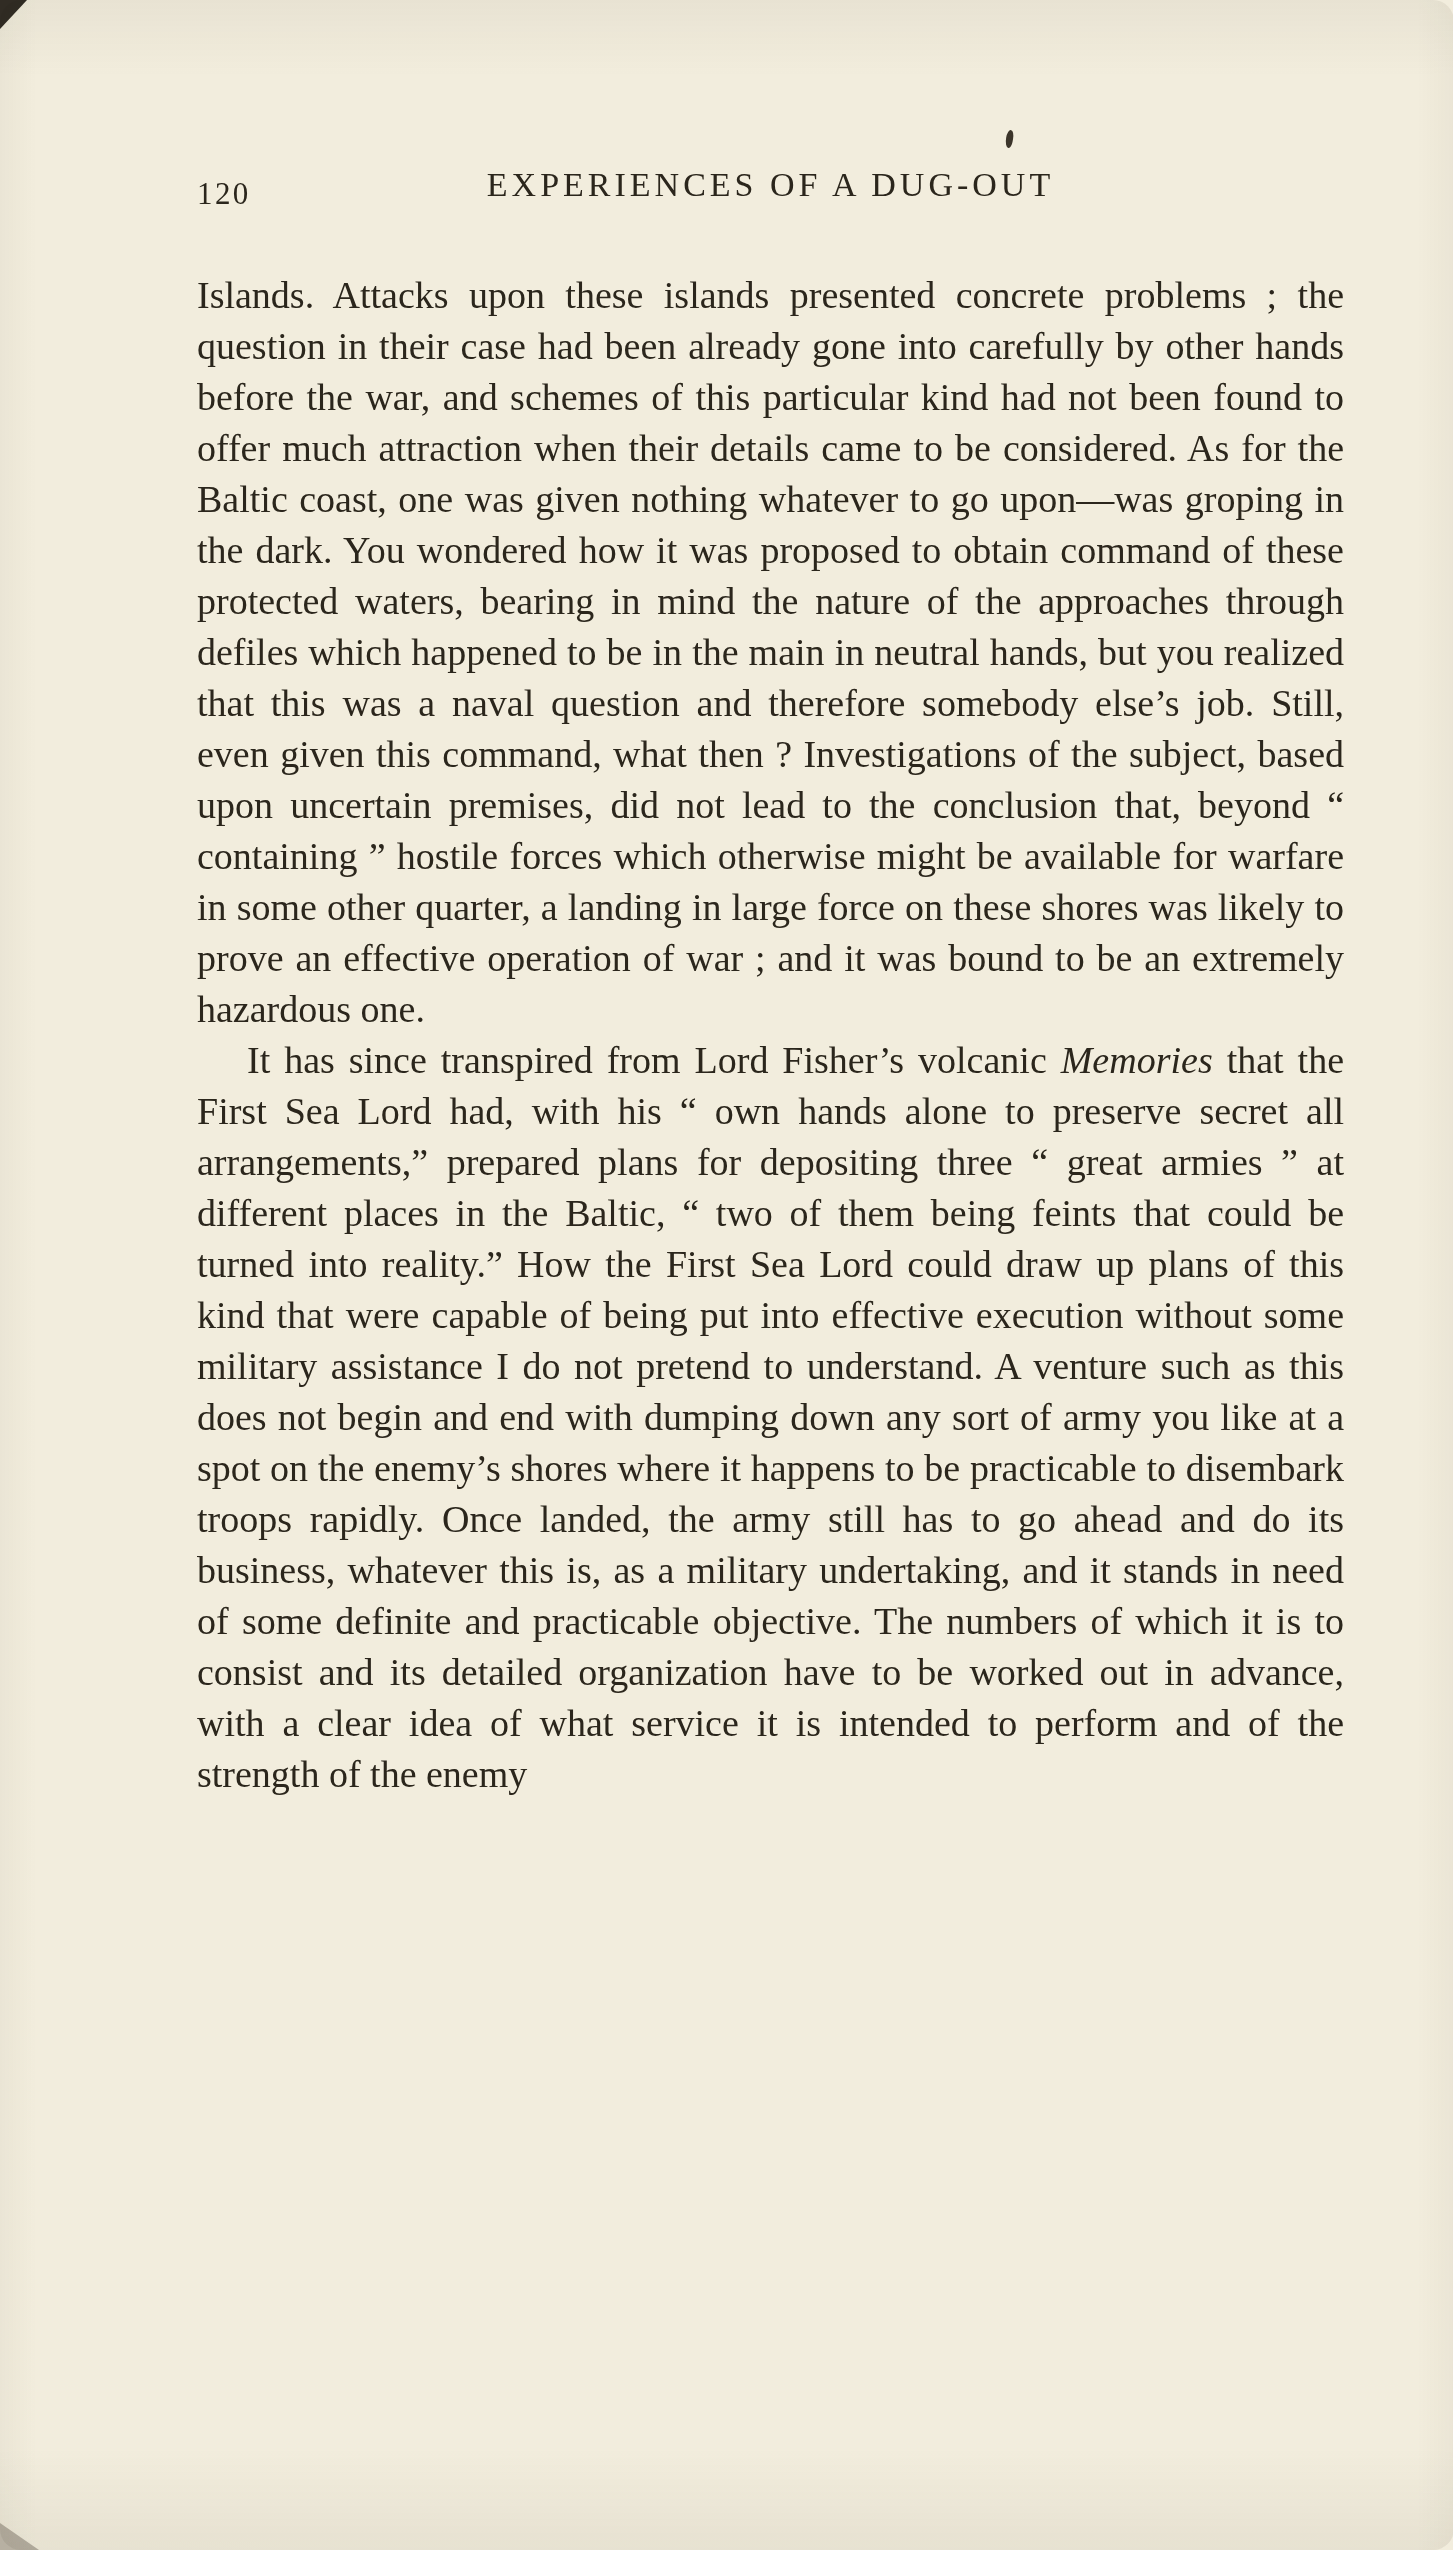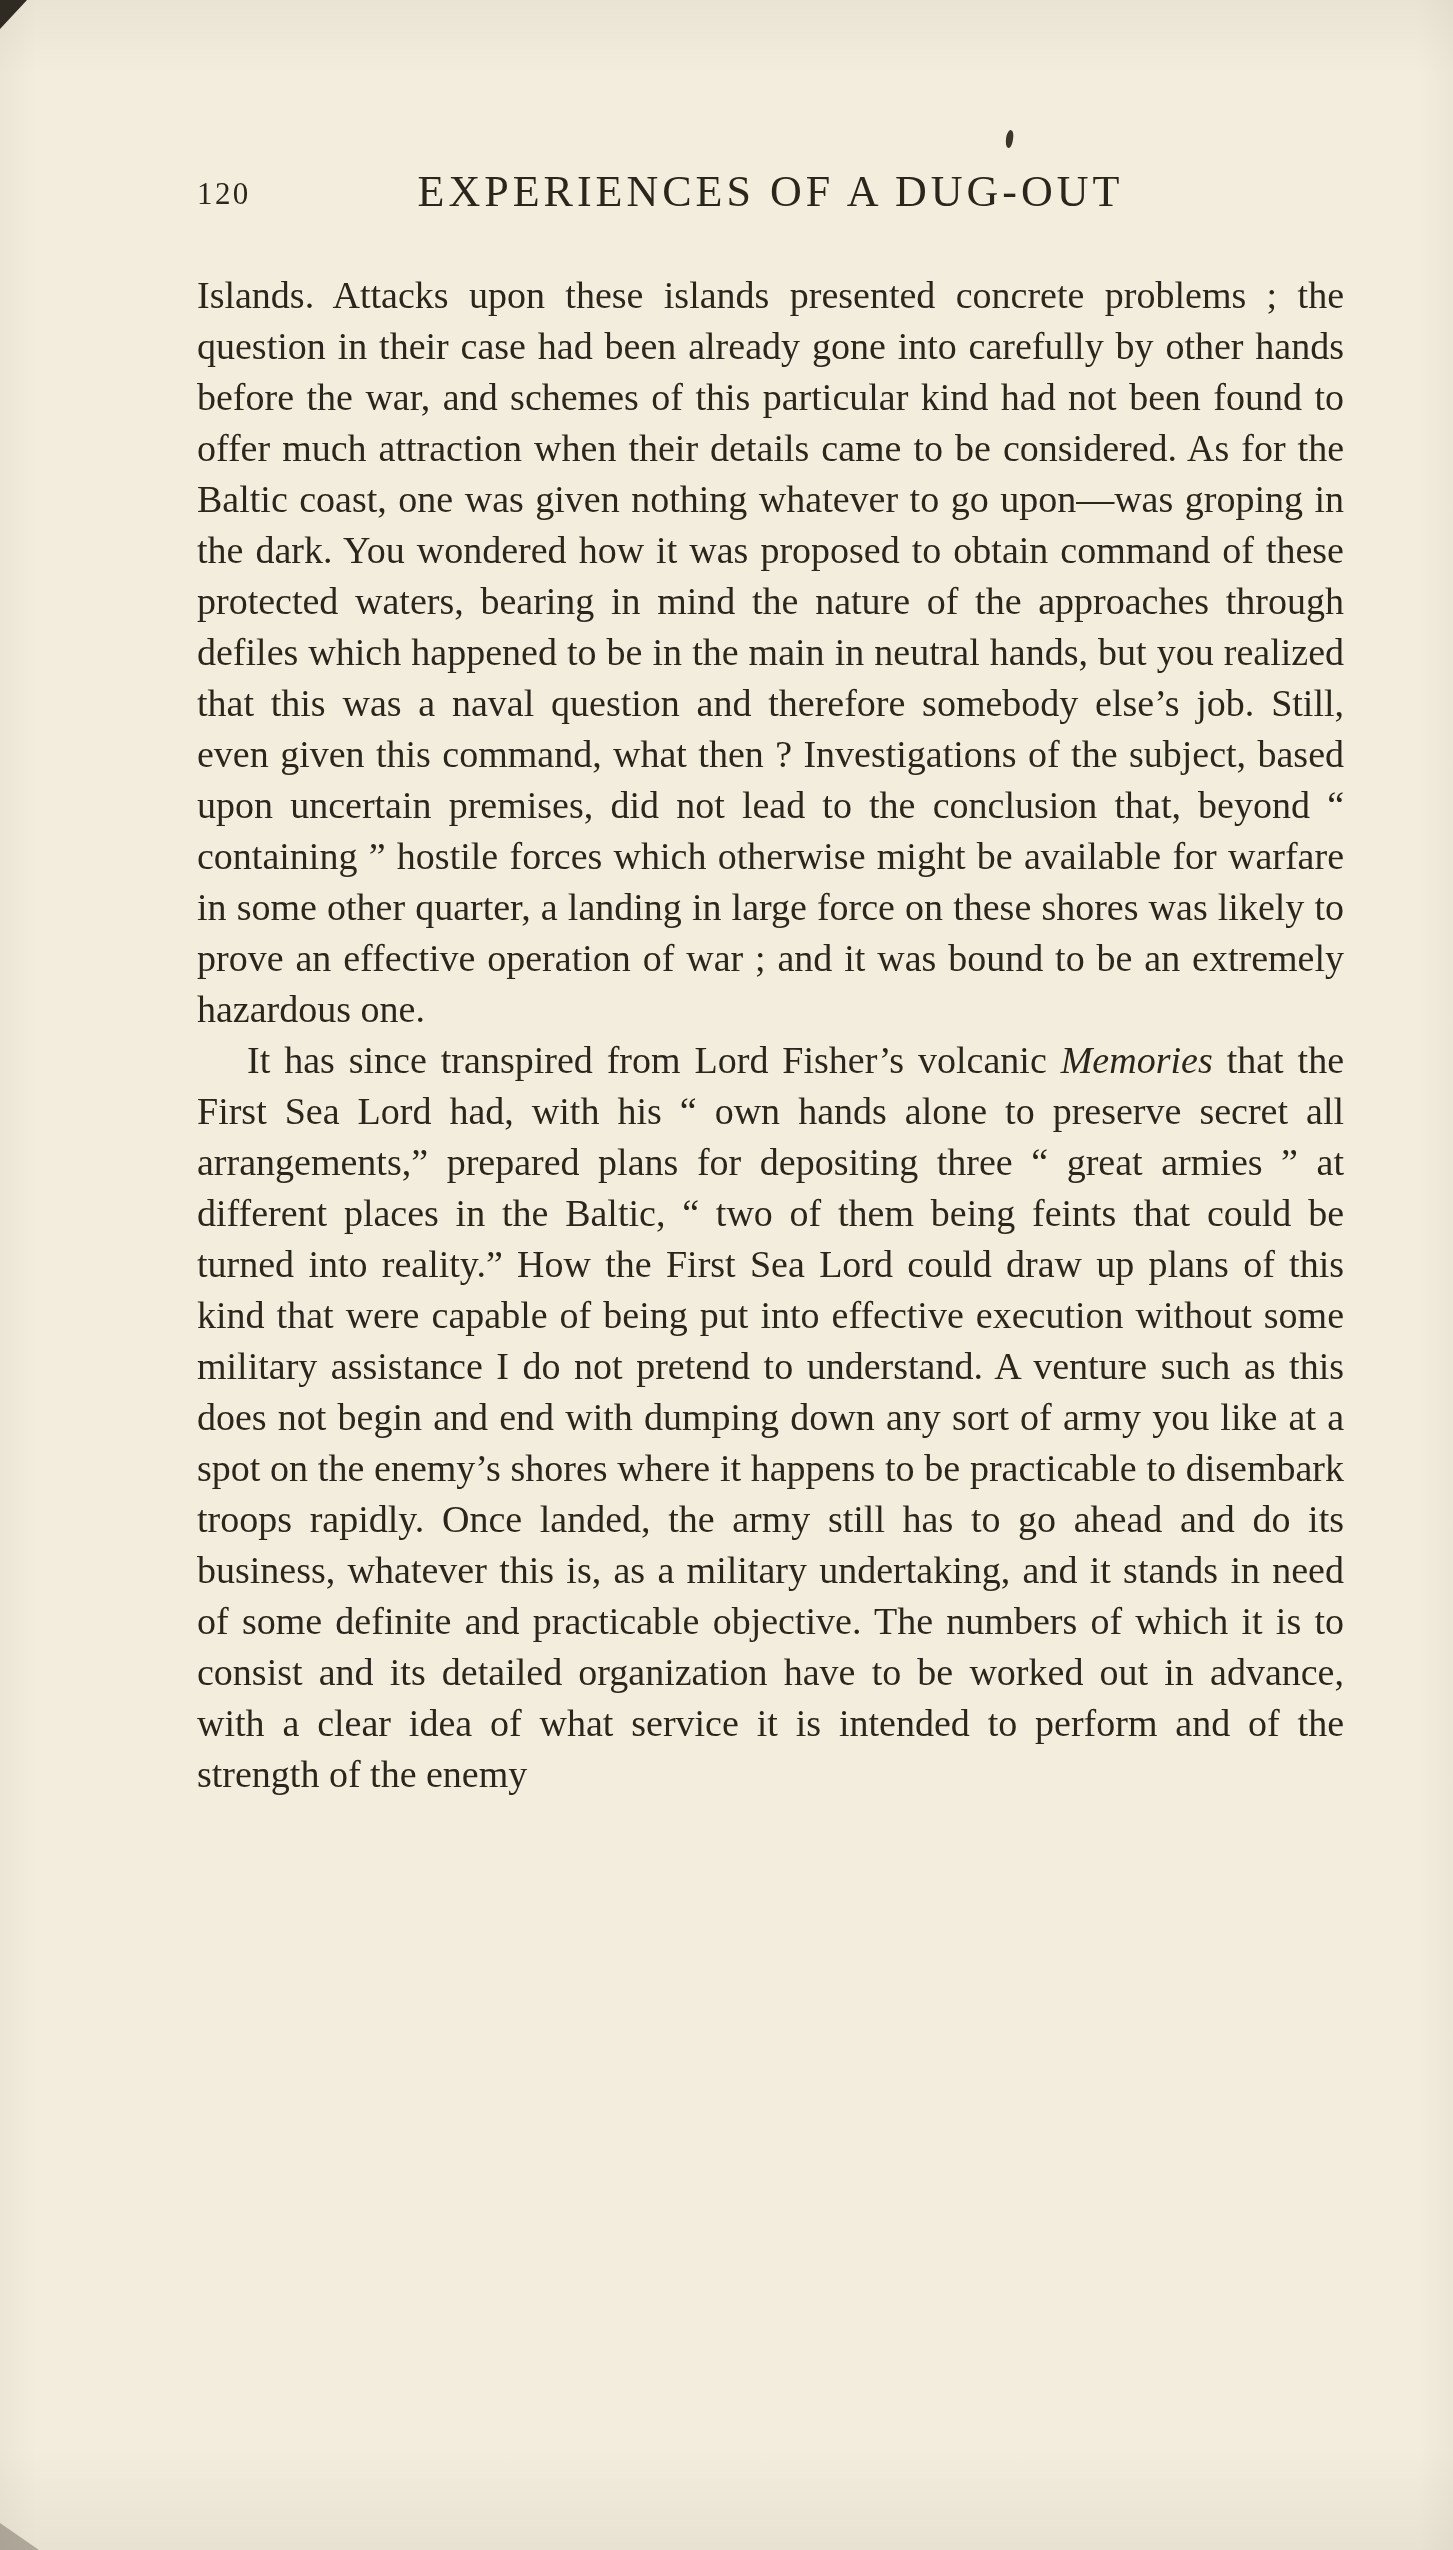--- a/index.html
+++ b/index.html
@@ -16,38 +16,39 @@
     background: var(--paper);
     color: var(--ink);
     font-family: "Liberation Serif", "DejaVu Serif", serif;
   }
   .page {
     position: absolute;
     inset: 0;
     background:
       linear-gradient(180deg, rgba(60,50,30,0.05) 0%, rgba(0,0,0,0) 3%, rgba(0,0,0,0) 96%, rgba(60,50,30,0.06) 100%),
       linear-gradient(90deg, rgba(60,50,30,0.04) 0%, rgba(0,0,0,0) 2.5%, rgba(0,0,0,0) 97.5%, rgba(60,50,30,0.04) 100%);
+    border-radius: 21px;
   }
   .running-head {
     position: absolute;
     top: 166px;
     left: 197px;
     width: 1147px;
     text-align: center;
   }
   .page-number {
     position: absolute;
     left: 0;
     top: 9.7px;
     font-size: 31px;
     letter-spacing: 2.4px;
     font-variant-numeric: oldstyle-nums;
   }
   .header-title {
-    font-size: 44px;
+    font-size: 34px;
     letter-spacing: 4px;
     white-space: nowrap;
   }
   .text-block {
     position: absolute;
     top: 256px;
     left: 197px;
     width: 1147px;
     font-size: 38px;
     line-height: 51px;

